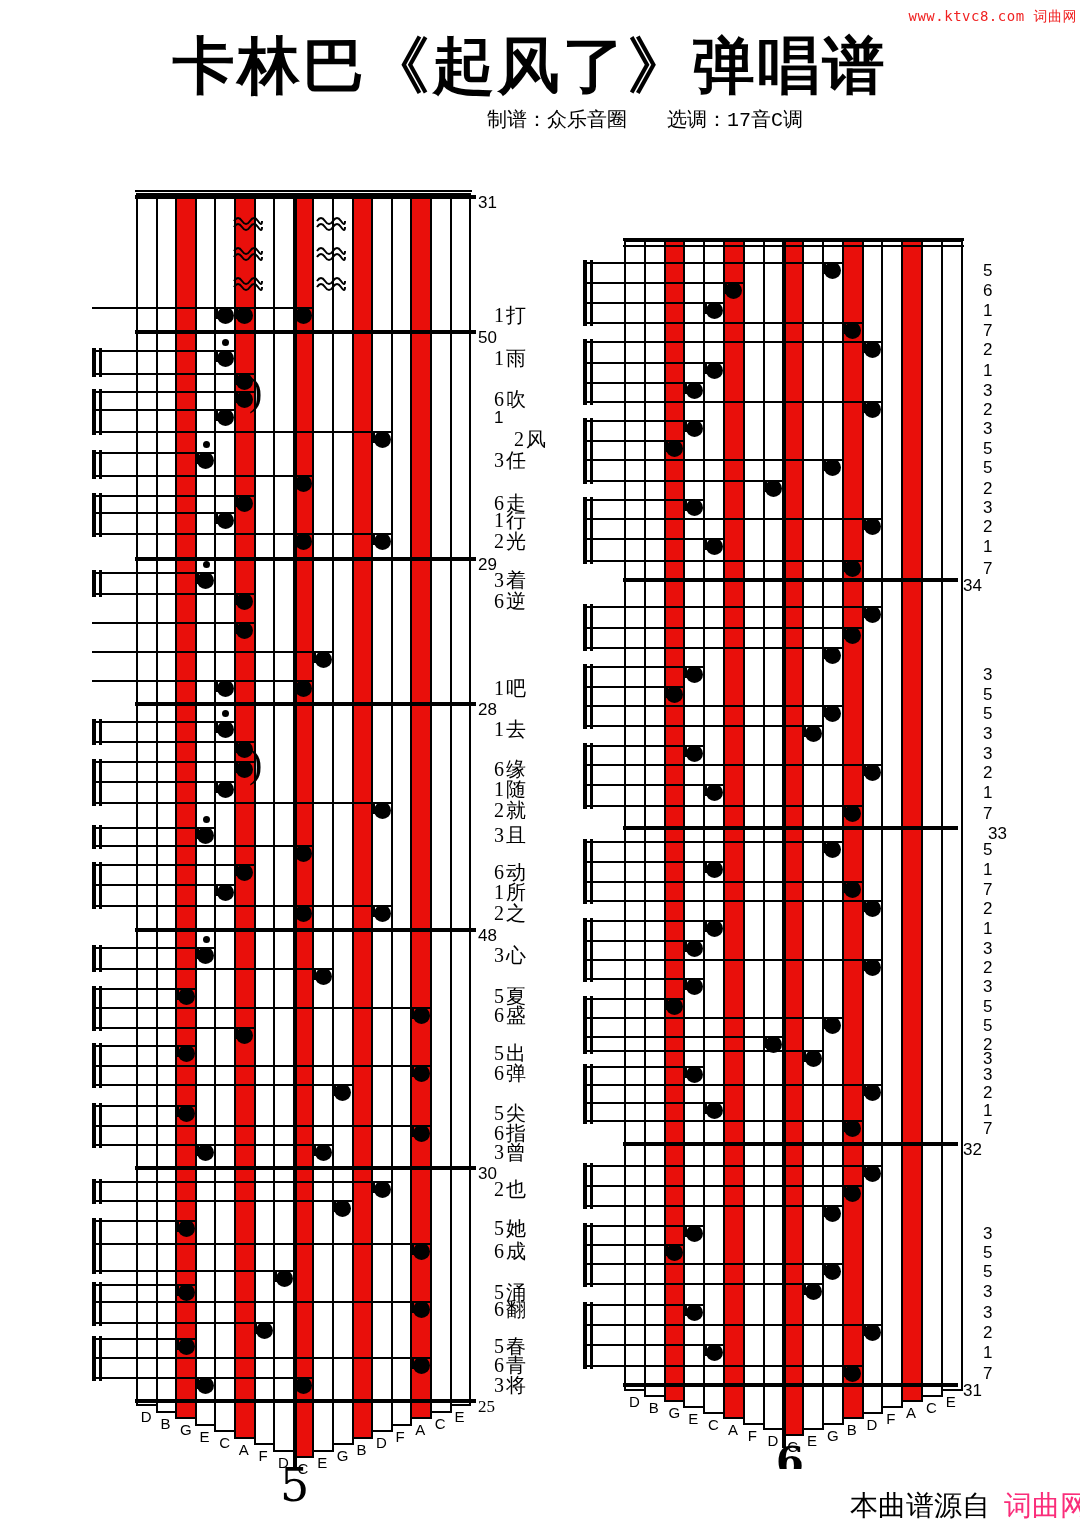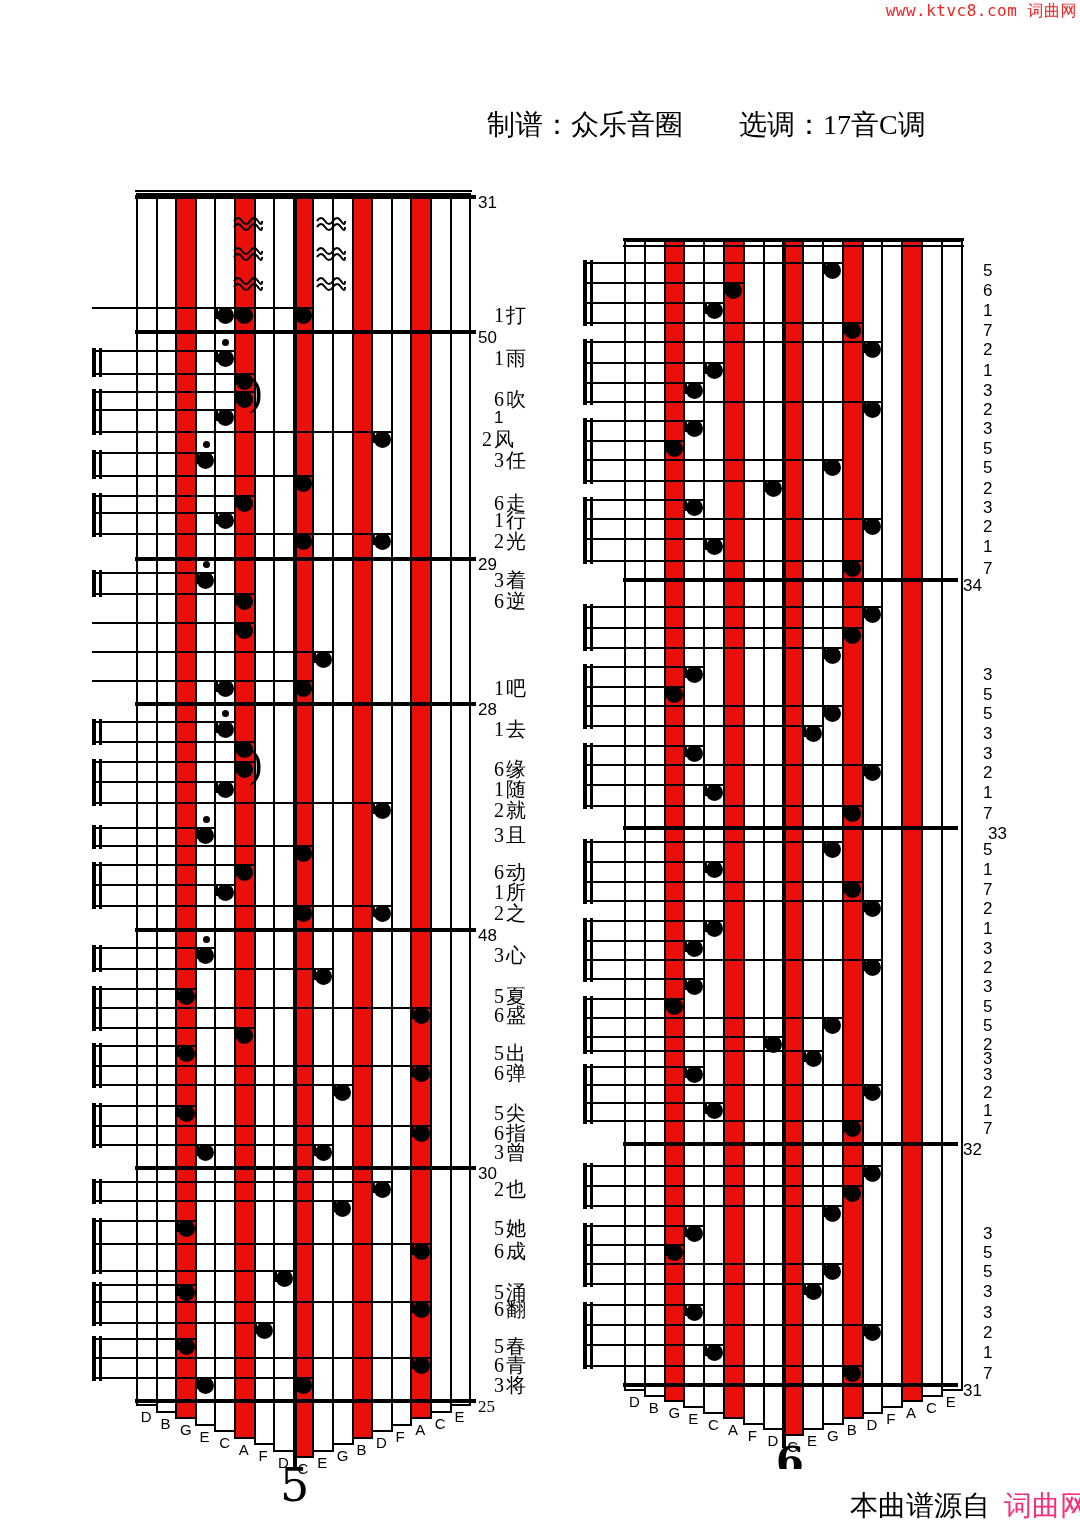--- a/index.html
+++ b/index.html
@@ -1,24 +1,24 @@
 <!DOCTYPE html>
 <html><head>
 <meta charset="utf-8">
 <style>
   html,body{margin:0;padding:0;background:#888;}
   .page{position:relative;width:1080px;height:1527px;background:#ffffff;overflow:hidden;
         font-family:"Liberation Sans",sans-serif;color:#000;}
-  .wm-top{position:absolute;top:1px;right:3px;font-family:"DejaVu Sans Mono",monospace;
-          font-size:16px;letter-spacing:.5px;}
+  .wm-top{position:absolute;top:8px;right:3px;font-family:"DejaVu Sans Mono",monospace;
+          font-size:14px;letter-spacing:.5px;}
   .title{position:absolute;left:0;top:24px;width:1060px;text-align:center;
          font-family:"DejaVu Sans",sans-serif;font-weight:900;font-size:62px;
          letter-spacing:3px;white-space:nowrap;}
-  .subtitle{position:absolute;left:487px;top:106px;font-family:Liberation Serif, serif;
-            font-size:28px;white-space:nowrap;}
+  .subtitle{position:absolute;left:487px;top:106px;font-family:Liberation Mono, monospace;
+            font-size:20px;white-space:nowrap;}
   .tine{position:absolute;box-sizing:border-box;border:2px solid #000;background:#fff;z-index:1;}
   .cstem{position:absolute;width:4px;background:#000;z-index:2;}
   .gl{position:absolute;height:2px;background:#000;z-index:3;}
   .bbar{position:absolute;width:3px;background:#000;z-index:3;}
   .ml{position:absolute;height:4px;background:#000;z-index:4;}
   .dot{position:absolute;width:17px;height:17px;border-radius:50%;background:#000;z-index:5;}
   .aux{position:absolute;width:7px;height:7px;border-radius:50%;background:#000;z-index:5;}
   .nstem{position:absolute;width:2px;background:#000;z-index:5;}
   .rlab{position:absolute;font-family:"Liberation Serif",serif;font-size:20px;line-height:1;
         letter-spacing:2px;white-space:nowrap;z-index:6;}
@@ -37,20 +37,21 @@
   .footer-b{position:absolute;left:846px;top:1489px;background:#fff;padding:2px 4px 0 4px;
             font-family:"Liberation Serif",serif;font-size:28px;line-height:1.05;white-space:nowrap;z-index:8;}
   .fa-pink{margin-left:34px;}
   .fb-pink{margin-left:14px;}
 </style>
 </head>
 <body>
 
 <div class="page">
   <div class="wm-top" style="color: rgb(240, 34, 34);">www.ktvc8.com 词曲网</div>
+  <div class="title">卡林巴《起风了》弹唱谱</div>
   <div class="subtitle">制谱：众乐音圈　　选调：17音C调</div>
 
   <div id="tabs">
       <div class="tine" style="left: 136px; top: 193px; width: 21.6px; height: 1213px;"></div>
       <div class="tlab" style="left: 140.8px; top: 1409px;">D</div>
       <div class="tine" style="left: 155.6px; top: 193px; width: 21.6px; height: 1219.5px;"></div>
       <div class="tlab" style="left: 160.4px; top: 1415.5px;">B</div>
       <div class="tine" style="left: 175.2px; top: 193px; width: 21.6px; height: 1226px; background: rgb(233, 15, 11);"></div>
       <div class="tlab" style="left: 180px; top: 1422px;">G</div>
       <div class="tine" style="left: 194.8px; top: 193px; width: 21.6px; height: 1232.5px;"></div>
@@ -117,21 +118,21 @@
       <div class="dot" style="left: 236.3px; top: 390.5px;"></div>
       <div class="nstem" style="left: 235.8px; top: 391px; height: 12px;"></div>
       <div class="rlab" style="left: 494px; top: 389px;">6吹</div>
       <div class="gl" style="left: 92px; top: 409px; width: 142.2px;"></div>
       <div class="dot" style="left: 216.7px; top: 408.5px;"></div>
       <div class="nstem" style="left: 216.2px; top: 409px; height: 12px;"></div>
       <div class="numlab" style="left: 494px; top: 409px;">1</div>
       <div class="gl" style="left: 92px; top: 431px; width: 299px;"></div>
       <div class="dot" style="left: 373.5px; top: 430.5px;"></div>
       <div class="nstem" style="left: 373px; top: 431px; height: 12px;"></div>
-      <div class="rlab" style="left: 482px; top: 429px;">2风</div>
+      <div class="rlab" style="left: 514px; top: 429px;">2风</div>
       <div class="gl" style="left: 92px; top: 452px; width: 122.6px;"></div>
       <div class="dot" style="left: 197.1px; top: 451.5px;"></div>
       <div class="nstem" style="left: 196.6px; top: 452px; height: 12px;"></div>
       <div class="aux" style="left: 202.6px; top: 441px;"></div>
       <div class="rlab" style="left: 494px; top: 450px;">3任</div>
       <div class="gl" style="left: 92px; top: 475px; width: 220.6px;"></div>
       <div class="dot" style="left: 295.1px; top: 474.5px;"></div>
       <div class="nstem" style="left: 294.6px; top: 475px; height: 12px;"></div>
       <div class="gl" style="left: 92px; top: 495px; width: 161.8px;"></div>
       <div class="dot" style="left: 236.3px; top: 494.5px;"></div>

